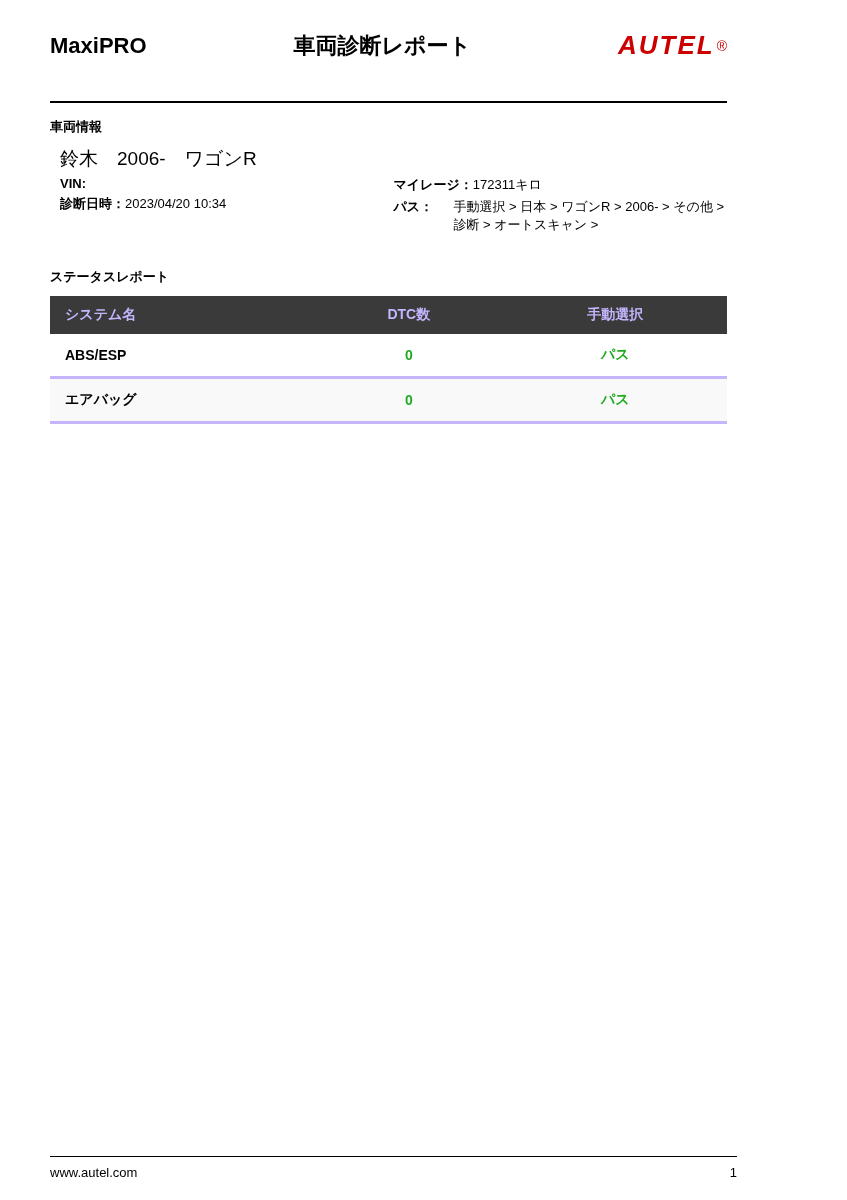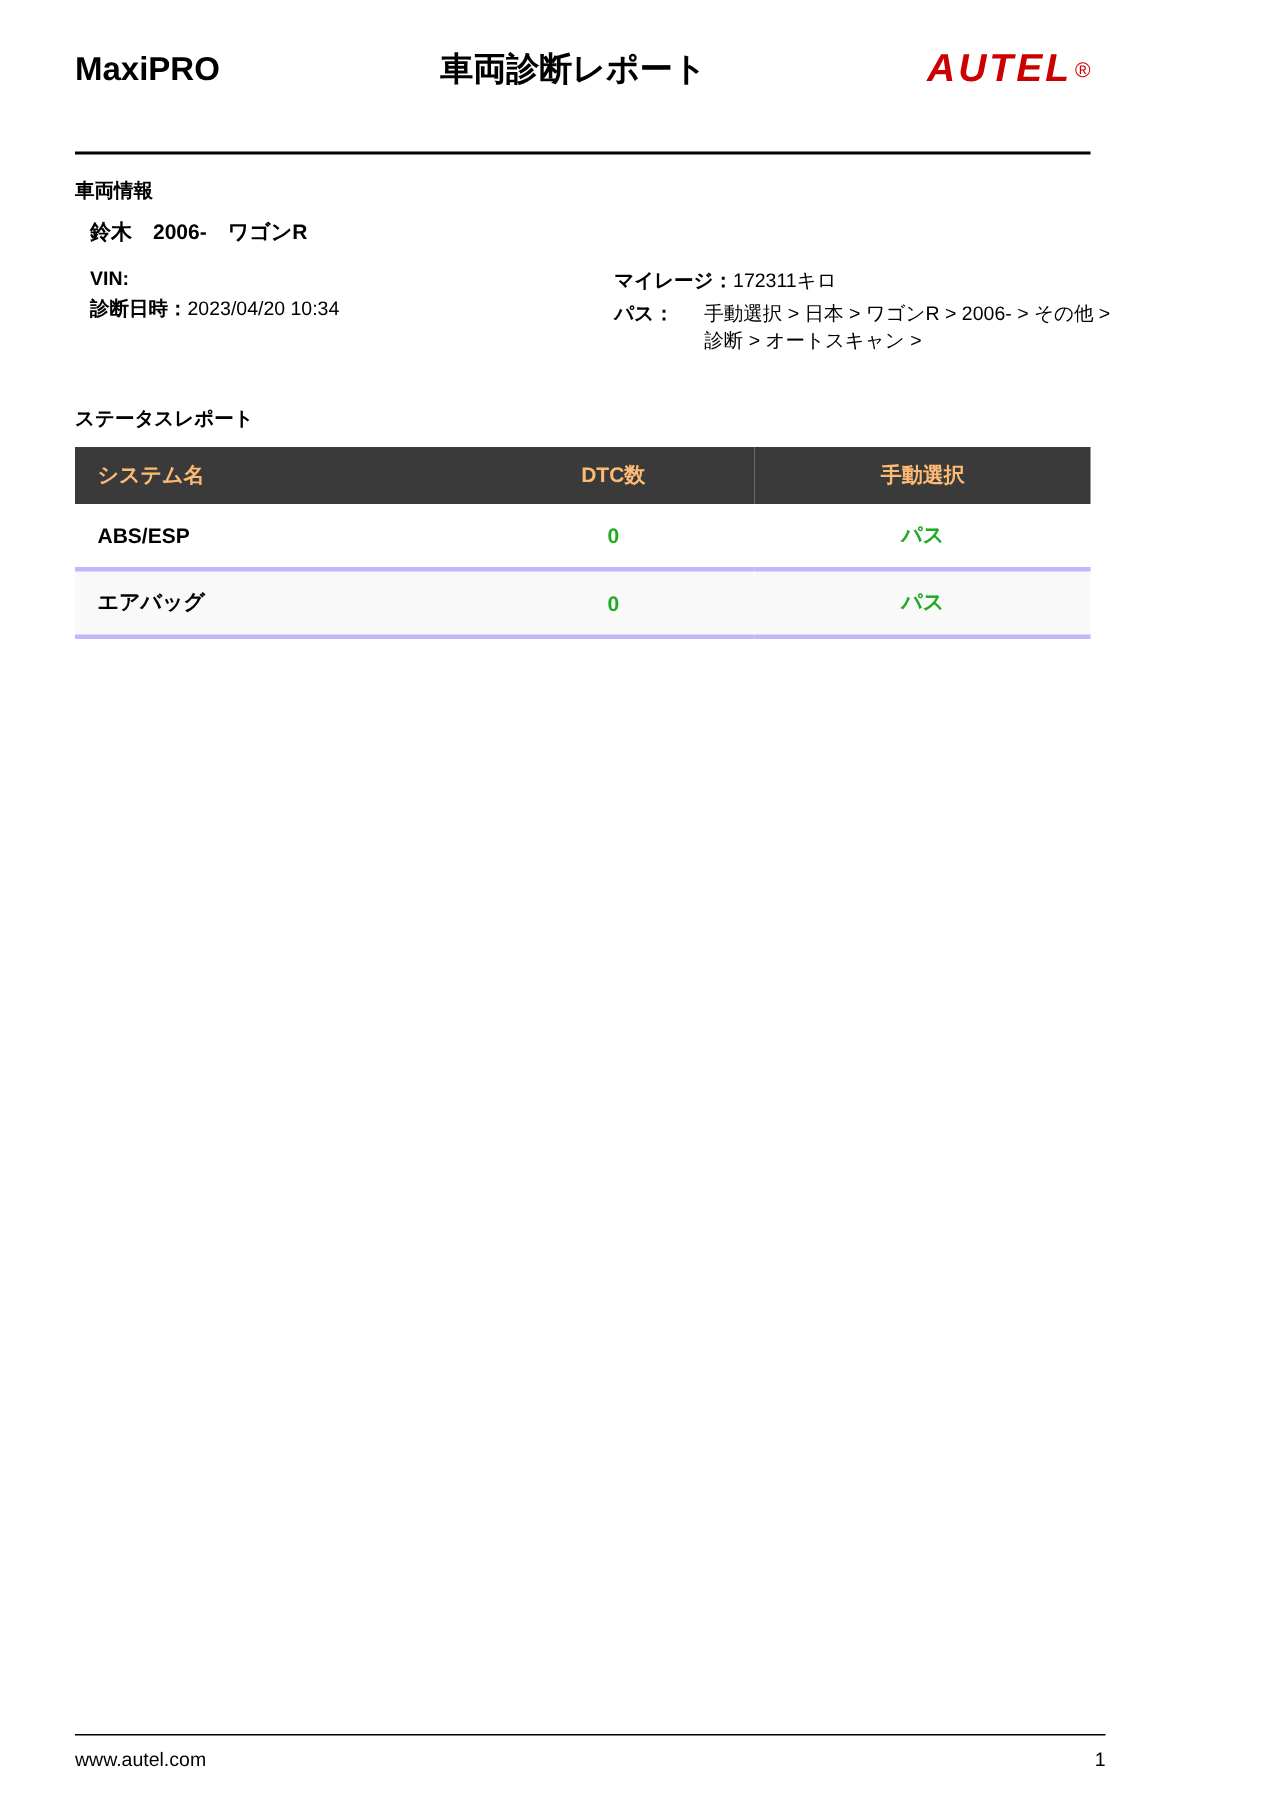--- a/index.html
+++ b/index.html
@@ -85,29 +85,28 @@
       font-size: 13px;
       font-weight: bold;
       margin-bottom: 10px;
     }
 
     .vehicle-info {
       margin-bottom: 30px;
     }
 
     .vehicle-info-main {
-      font-size: 14px;
-      margin-bottom: 14px;
+      font-size: 19px;
+      margin-bottom: 4px;
       padding-left: 10px;
-      font-weight: bold;
     }
 
     .vehicle-info-grid {
       display: flex;
-      gap: 16px;
+      gap: 0;
       padding-left: 10px;
     }
 
     .vehicle-info-left {
       flex: 0 0 50%;
     }
 
     .vehicle-info-right {
       flex: 0 0 50%;
     }
@@ -134,21 +133,21 @@
       margin-bottom: 20px;
     }
 
     .status-table {
       width: 100%;
       border-collapse: collapse;
     }
 
     .status-table thead tr {
       background-color: #3a3a3a;
-      color: #fdba74;
+      color: #c4b5fd;
     }
 
     .status-table thead th {
       padding: 10px 15px;
       font-size: 14px;
       font-weight: bold;
       text-align: left;
     }
 
     .status-table thead th:nth-child(2),

